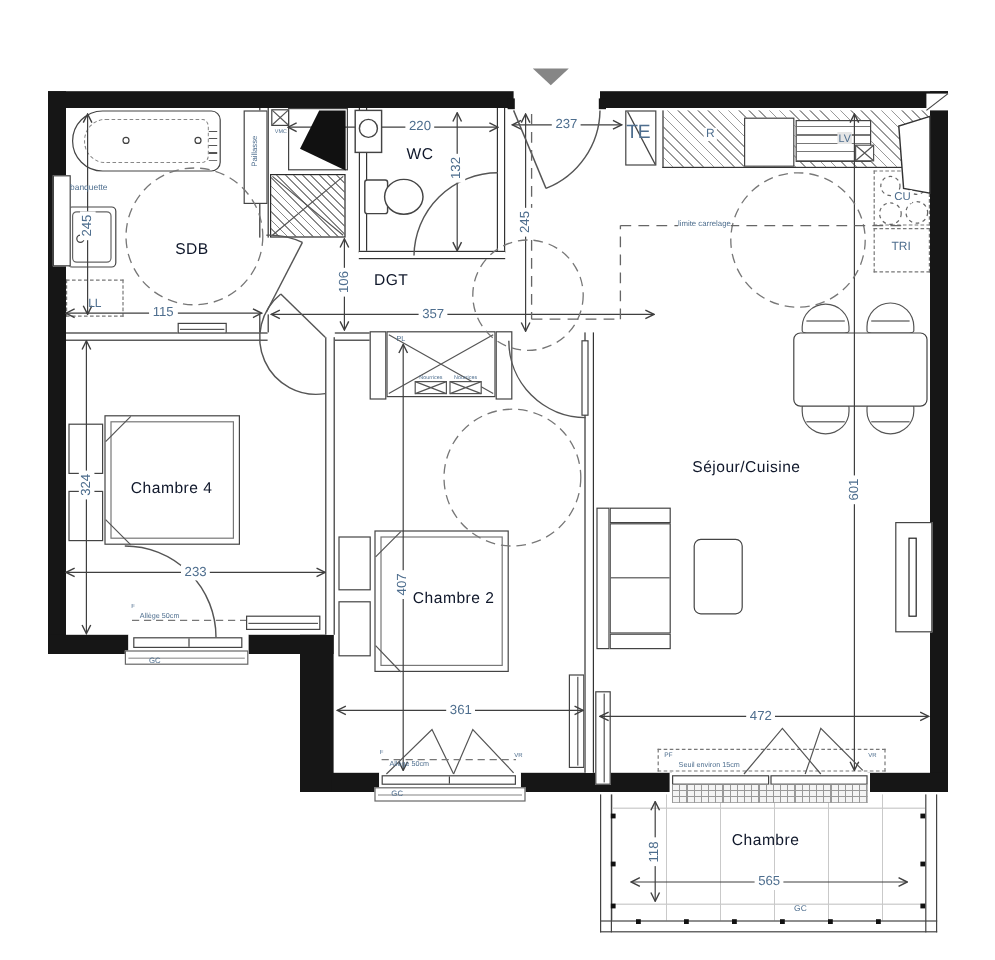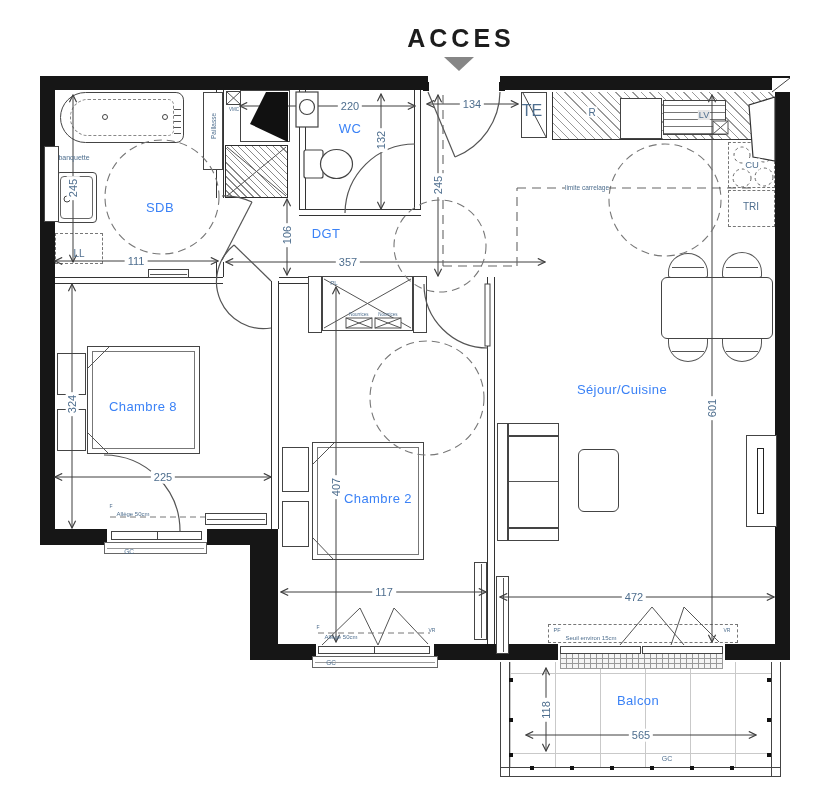--- a/index.html
+++ b/index.html
@@ -24,39 +24,38 @@
   .rad-h:before{content:"";position:absolute;left:1px;right:1px;top:50%;border-top:1px solid #555;}
   .rad-v:before{content:"";position:absolute;top:1px;bottom:1px;left:50%;border-left:1px solid #555;}
   .wframe{position:absolute;background:#fff;border:1px solid #444;z-index:4;}
   .mull:after{content:"";position:absolute;left:50%;top:0;bottom:0;border-left:1px solid #444;}
   .sill{position:absolute;background:#fff;border:1px solid #666;z-index:3;}
   .sill:before{content:"";position:absolute;left:2px;right:2px;top:50%;border-top:1px solid #999;}
   .chair{position:absolute;background:#fff;border:1px solid #555;z-index:3;}
   .chair-t{border-radius:55% 55% 12% 12% / 85% 85% 10% 10%;}
   .chair-b{border-radius:12% 12% 55% 55% / 10% 10% 85% 85%;}
   .chair:before{content:"";position:absolute;left:3px;right:3px;top:58%;border-top:1px solid #555;}
-  .lbl{position:absolute;color:#3b82f6;font-size:13px;letter-spacing:.4px;white-space:nowrap;
+  .lbl{position:absolute;color:#0f172a;font-size:13px;letter-spacing:.4px;white-space:nowrap;
        transform:translate(-50%,-50%);z-index:6;}
   .dim{position:absolute;color:#4e6e8e;font-size:11px;background:#fff;padding:0 3px;line-height:1.15;
        white-space:nowrap;transform:translate(-50%,-50%);z-index:6;}
   .dim.rot{transform:translate(-50%,-50%) rotate(-90deg);}
   .ann{position:absolute;color:#4e6e8e;white-space:nowrap;transform:translate(-50%,-50%);z-index:6;}
   .ann.rot{transform:translate(-50%,-50%) rotate(-90deg);}
   .acces{position:absolute;left:461px;top:38px;transform:translate(-50%,-50%);
          font-size:25px;font-weight:600;letter-spacing:4px;color:#1d1d1d;z-index:6;}
   .tri{position:absolute;left:444px;top:57px;width:0;height:0;z-index:6;
        border-left:15px solid transparent;border-right:15px solid transparent;border-top:14px solid #868686;}
   svg.ovl{position:absolute;left:0;top:0;z-index:5;pointer-events:none;}
 </style>
 </head>
 <body>
 
 <div id="plan">
 
-  <div class="acces">ACCES</div>
   <div class="tri"></div>
 
   <div class="wall" style="left:40px;top:76px;width:388px;height:14px"></div>
   <div class="wall" style="left:500px;top:76px;width:290px;height:14px"></div>
   <div class="wall" style="left:40px;top:76px;width:15px;height:469px"></div>
   <div class="wall" style="left:775px;top:76px;width:15px;height:584px"></div>
   <div class="wall" style="left:40px;top:529px;width:67px;height:16px"></div>
   <div class="wall" style="left:207px;top:529px;width:71px;height:16px"></div>
   <div class="wall" style="left:250px;top:529px;width:28px;height:131px"></div>
   <div class="wall" style="left:276px;top:644px;width:40px;height:16px"></div>
@@ -247,36 +246,36 @@
     </g>
     <g fill="#161616">
       <rect x="423" y="82" width="6" height="9"></rect>
         <rect x="499" y="82" width="6" height="9"></rect>
     </g>
   </svg>
 
   <div class="lbl" style="left:160px;top:207px">SDB</div>
   <div class="lbl" style="left:350px;top:128px">WC</div>
   <div class="lbl" style="left:326px;top:233px">DGT</div>
-  <div class="lbl" style="left:143px;top:406px">Chambre 8</div>
+  <div class="lbl" style="left:143px;top:406px">Chambre 4</div>
   <div class="lbl" style="left:378px;top:498px">Chambre 2</div>
   <div class="lbl" style="left:622px;top:389px">Séjour/Cuisine</div>
-  <div class="lbl" style="left:638px;top:700px">Balcon</div>
-
-  <div class="dim" style="left:136px;top:261px">111</div>
+  <div class="lbl" style="left:638px;top:700px">Chambre</div>
+
+  <div class="dim" style="left:136px;top:261px">115</div>
   <div class="dim rot" style="left:73px;top:188px">245</div>
-  <div class="dim" style="left:348px;top:262px">357</div>
+  <div class="dim" style="left:361px;top:262px">357</div>
   <div class="dim rot" style="left:287px;top:235px">106</div>
   <div class="dim" style="left:350px;top:106px">220</div>
   <div class="dim rot" style="left:381px;top:140px">132</div>
-  <div class="dim" style="left:472px;top:104px">134</div>
+  <div class="dim" style="left:472px;top:104px">237</div>
   <div class="dim rot" style="left:438px;top:185px">245</div>
-  <div class="dim" style="left:163px;top:477px">225</div>
+  <div class="dim" style="left:163px;top:477px">233</div>
   <div class="dim rot" style="left:72px;top:404px">324</div>
-  <div class="dim" style="left:384px;top:592px">117</div>
+  <div class="dim" style="left:384px;top:592px">361</div>
   <div class="dim rot" style="left:336px;top:487px">407</div>
   <div class="dim" style="left:634px;top:597px">472</div>
   <div class="dim rot" style="left:712px;top:408px">601</div>
   <div class="dim" style="left:641px;top:735px">565</div>
   <div class="dim rot" style="left:546px;top:710px">118</div>
 
   <div class="ann" style="left:74px;top:157px;font-size:7px">banquette</div>
   <div class="ann rot" style="left:213px;top:126px;font-size:6.5px">Paillasse</div>
   <div class="ann" style="left:79px;top:253px;font-size:10px">LL</div>
   <div class="ann" style="left:234px;top:109px;font-size:4.5px">VMC</div>

